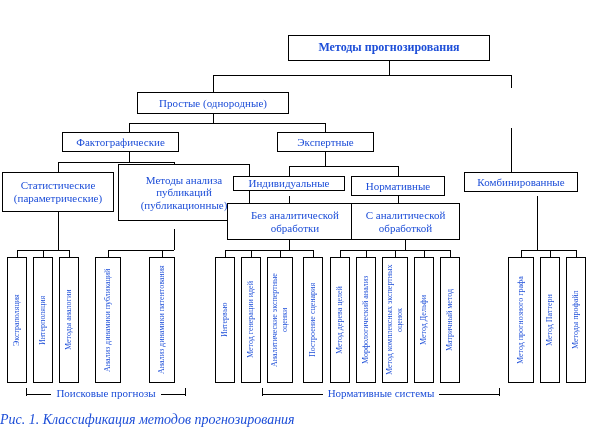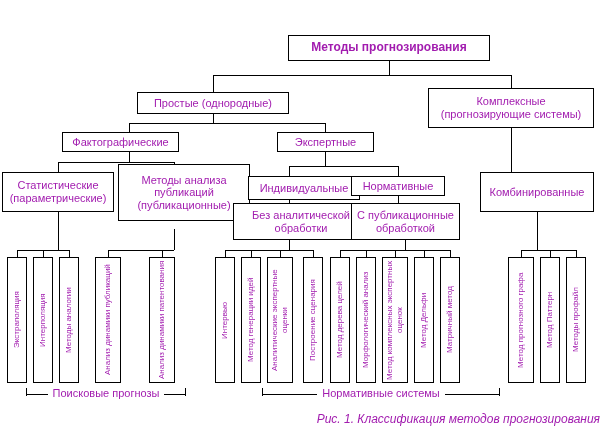--- a/index.html
+++ b/index.html
@@ -1,37 +1,37 @@
 <!DOCTYPE html>
 <html><head>
 <meta charset="utf-8">
 <style>
   html,body{margin:0;padding:0;background:#fff;}
   .canvas{
     position:relative;width:600px;height:436px;background:#fff;overflow:hidden;
-    font-family:Liberation Sans, sans-serif;color:#a21caf;
+    font-family:Liberation Serif, serif;color:#1d4ed8;
   }
   .connectors{position:absolute;left:0;top:0;pointer-events:none;}
   .box{
     position:absolute;box-sizing:border-box;border:1px solid #000;background:#fff;
     display:flex;align-items:center;justify-content:center;text-align:center;
     font-size:11px;line-height:1.15;padding:1px 2px;
   }
   .box.bold{font-weight:bold;font-size:12px;}
   .vbox{
     position:absolute;box-sizing:border-box;border:1px solid #000;background:#fff;
     display:flex;align-items:center;justify-content:center;text-align:center;
     font-size:8px;line-height:1.2;padding:2px 1px;
     writing-mode:vertical-rl;transform:rotate(180deg);
   }
   .brace{position:absolute;display:flex;align-items:center;height:14px;}
   .brace .tick{width:1px;height:8px;background:#000;transform:translateY(-2px);}
   .brace .hline{flex:1;height:1px;background:#000;}
   .brace .brace-label{font-size:11px;padding:0 5px;white-space:nowrap;transform:translateY(-1px);text-align:center;}
-  .caption{position:absolute;left:0;width:600px;text-align:right;font-style:italic;font-size:12px;}
+  .caption{position:absolute;left:0;width:600px;text-align:left;font-style:italic;font-size:14px;}
 </style>
 </head>
 <body>
 
 <div class="canvas">
 
   <svg class="connectors" width="600" height="436">
     <path shape-rendering="crispEdges" fill="none" stroke="#000" stroke-width="1" d="M389 61 V75 M213 75 H511 M213 75 V92 M511 75 V88
          M213 114 V123 M129 123 H325 M129 123 V132 M325 123 V132
          M129 152 V162 M58 162 H174 M58 162 V172 M174 162 V172
@@ -40,30 +40,29 @@
          M511 128 V172
          M58 212 V250 M17 250 H69 M17 250 V257 M43 250 V257 M69 250 V257
          M174 229 V250 M108 250 H174 M108 250 V257 M162 250 V257
          M289 240 V250 M225 250 H313 M225 250 V257 M251 250 V257 M280 250 V257 M313 250 V257
          M405 240 V250 M340 250 H450 M340 250 V257 M366 250 V257 M395 250 V257 M424 250 V257 M450 250 V257
          M537 196 V250 M521 250 H576 M521 250 V257 M550 250 V257 M576 250 V257"></path>
   </svg>
 
   <div class="box bold" style="left:288px;top:35px;width:202px;height:26px">Методы прогнозирования</div>
   <div class="box" style="left:137px;top:92px;width:152px;height:22px">Простые (однородные)</div>
-  <div class="box" style="left:428px;top:88px;width:166px;height:40px">Комплексные (прогнозирующие системы)</div>
   <div class="box" style="left:62px;top:132px;width:117px;height:20px">Фактографические</div>
   <div class="box" style="left:2px;top:172px;width:112px;height:40px">Статистические (параметрические)</div>
   <div class="box" style="left:277px;top:132px;width:97px;height:20px">Экспертные</div>
   <div class="box" style="left:118px;top:164px;width:132px;height:57px">Методы анализа публикаций (публикационные)</div>
-  <div class="box" style="left:248px;top:176px;width:112px;height:24px">Индивидуальные</div>
+  <div class="box" style="left:233px;top:176px;width:112px;height:15px">Индивидуальные</div>
   <div class="box" style="left:351px;top:176px;width:94px;height:20px">Нормативные</div>
-  <div class="box" style="left:233px;top:203px;width:136px;height:37px">Без аналитической обработки</div>
-  <div class="box" style="left:351px;top:203px;width:109px;height:37px">С публикационные обработкой</div>
-  <div class="box" style="left:480px;top:172px;width:114px;height:40px">Комбинированные</div>
+  <div class="box" style="left:227px;top:203px;width:136px;height:37px">Без аналитической обработки</div>
+  <div class="box" style="left:351px;top:203px;width:109px;height:37px">С аналитической обработкой</div>
+  <div class="box" style="left:464px;top:172px;width:114px;height:20px">Комбинированные</div>
 
   <div class="vbox" style="left:7px;top:257px;width:20px;height:126px">Экстраполяция</div>
   <div class="vbox" style="left:33px;top:257px;width:20px;height:126px">Интерполяция</div>
   <div class="vbox" style="left:59px;top:257px;width:20px;height:126px">Методы аналогии</div>
   <div class="vbox" style="left:95px;top:257px;width:26px;height:126px">Анализ динамики публикаций</div>
   <div class="vbox" style="left:149px;top:257px;width:26px;height:126px">Анализ динамики патентования</div>
 
   <div class="vbox" style="left:215px;top:257px;width:20px;height:126px">Интервью</div>
   <div class="vbox" style="left:241px;top:257px;width:20px;height:126px">Метод генерации идей</div>
   <div class="vbox" style="left:267px;top:257px;width:26px;height:126px">Аналитические экспертные оценки</div>

